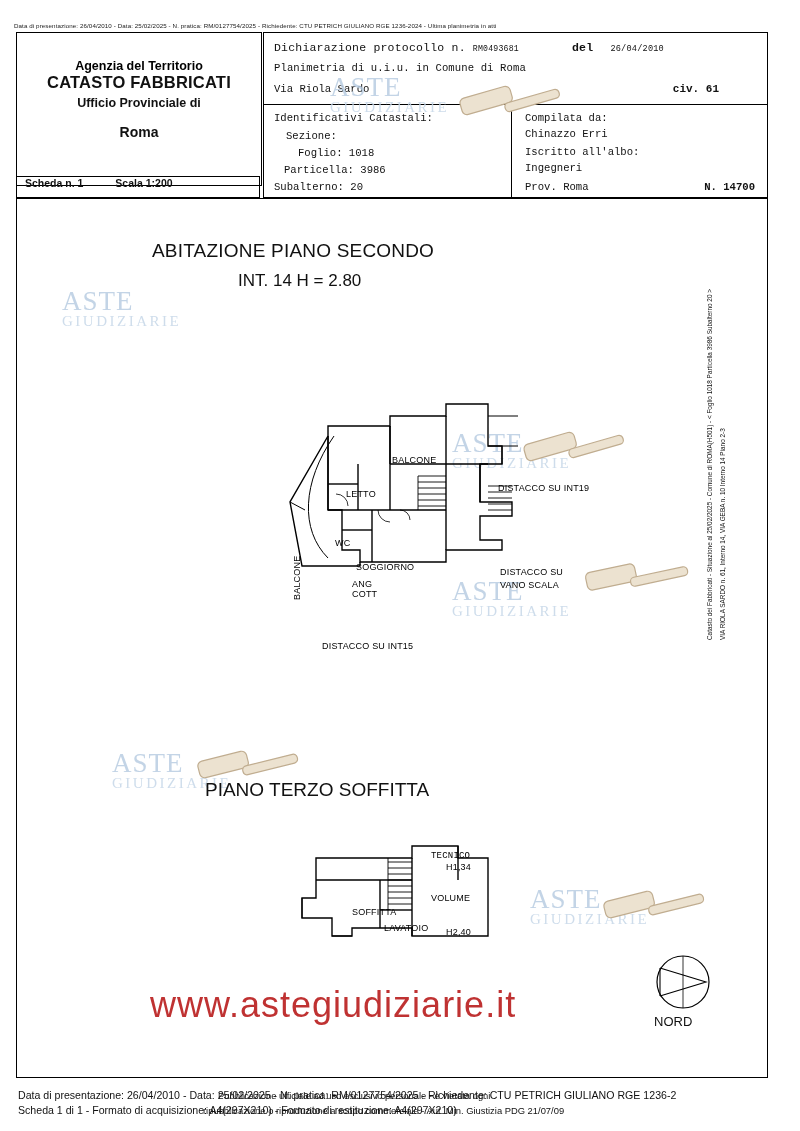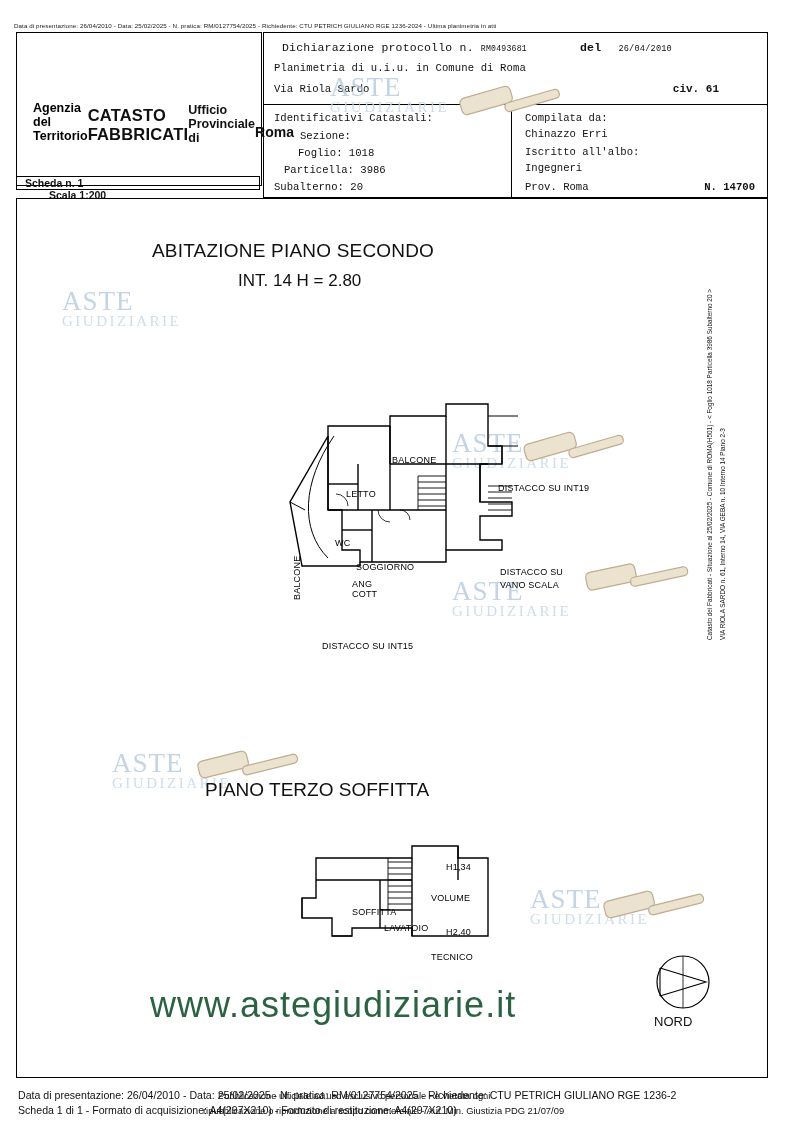--- a/index.html
+++ b/index.html
@@ -15,58 +15,57 @@
     font-size:6.2px;letter-spacing:.1px;color:#1a1a1a;white-space:nowrap;
     font-family:"Liberation Sans", sans-serif;
   }
 
   
   .hdr-left{
     position:absolute;left:16px;top:32px;width:244px;height:152px;
     border:1.2px solid #000;background:transparent;
   }
   .hdr-left-inner{
-    position:absolute;left:16px;top:0;width:244px;height:152px;
-    display:flex;flex-direction:row;align-items:center;justify-content:flex-start;
+    position:absolute;left:0;top:0;width:244px;height:152px;
+    display:flex;flex-direction:column;align-items:center;justify-content:flex-start;
     padding-top:26px;box-sizing:border-box;
   }
   .agency{font-size:12.5px;font-weight:bold;color:#000;}
-  .catasto{font-size:16.5px;font-weight:bold;margin-top:5px;letter-spacing:.2px;}
+  .catasto{font-size:16.5px;font-weight:bold;letter-spacing:.2px;}
   .ufficio{font-size:12.5px;font-weight:bold;margin-top:4px;}
-  .roma{font-size:14px;font-weight:bold;margin-top:20px;}
+  .roma{font-size:14px;font-weight:bold;margin-top:14px;}
 
   .scheda-bar{
-    position:absolute;left:16px;top:176px;width:244px;height:14px;
+    position:absolute;left:16px;top:176px;width:244px;height:22px;
     border:1.2px solid #000;box-sizing:border-box;
     display:flex;align-items:flex-start;font-size:10.5px;font-weight:bold;
     font-family:"Liberation Sans", sans-serif;
-    flex-direction:column;
   }
   .scheda-bar .a{margin-left:8px;}
   .scheda-bar .b{margin-left:32px;}
 
   .hdr-right{
     position:absolute;left:263px;top:32px;width:505px;height:166px;
     border:1.2px solid #000;box-sizing:border-box;
   }
   .hr-row1{position:absolute;left:0;top:0;width:503px;height:72px;border-bottom:1.2px solid #000;box-sizing:border-box;}
   .hr-bot-left{position:absolute;left:0;top:72px;width:248px;height:92px;border-right:1.2px solid #000;box-sizing:border-box;}
   .hr-bot-right{position:absolute;left:249px;top:72px;width:254px;height:92px;box-sizing:border-box;}
 
   .mono{font-family:"Liberation Mono", monospace;}
-  .l1{position:absolute;left:18px;top:8px;font-size:11.5px;letter-spacing:.2px;}
+  .l1{position:absolute;left:10px;top:8px;font-size:11.5px;letter-spacing:.2px;}
   .l1 .sm{font-size:8.2px;}
   .l1 .del{margin-left:46px;font-size:11.5px;font-weight:bold;}
   .l1 .delv{margin-left:10px;font-size:8.6px;}
   .l2{position:absolute;left:10px;top:29px;font-size:10.6px;letter-spacing:.1px;}
   .l3{position:absolute;left:10px;top:50px;font-size:10.6px;}
   .civ{position:absolute;right:48px;top:50px;font-size:11px;font-weight:bold;}
 
   .bl1{position:absolute;left:10px;top:7px;font-size:10.6px;}
-  .bl2{position:absolute;left:36px;top:25px;font-size:10.6px;}
+  .bl2{position:absolute;left:22px;top:25px;font-size:10.6px;}
   .bl3{position:absolute;left:34px;top:42px;font-size:10.6px;}
   .bl4{position:absolute;left:20px;top:59px;font-size:10.6px;}
   .bl5{position:absolute;left:10px;top:76px;font-size:10.6px;}
 
   .br1{position:absolute;left:12px;top:7px;font-size:10.6px;}
   .br2{position:absolute;left:12px;top:23px;font-size:10.6px;}
   .br3{position:absolute;left:12px;top:41px;font-size:10.6px;}
   .br4{position:absolute;left:12px;top:57px;font-size:10.6px;}
   .br5{position:absolute;left:12px;top:76px;font-size:10.6px;}
   .br6{position:absolute;right:12px;top:76px;font-size:10.6px;font-weight:bold;}
@@ -95,21 +94,21 @@
 
   
   .lab{position:absolute;font-size:9px;color:#000;letter-spacing:.2px;}
   .lab.v{transform:rotate(-90deg);transform-origin:0 0;}
 
   
   .wm{position:absolute;color:#c8d6e8;opacity:.85;pointer-events:none;user-select:none;font-family:Liberation Serif, serif;}
   .wm .a{font-size:27px;letter-spacing:1px;color:#b9cde2;font-weight:normal;}
   .wm .g{font-size:15px;letter-spacing:2.5px;color:#c6d7e8;margin-top:-4px;}
   .wm-big{
-    position:absolute;left:150px;top:984px;font-size:36px;color:#14532d;
+    position:absolute;left:150px;top:984px;font-size:36px;color:#b91c1c;
     letter-spacing:1px;white-space:nowrap;opacity:.9;
   }
   .gavel{position:absolute;pointer-events:none;}
 
   
   .footer{
     position:absolute;left:18px;top:1088px;width:770px;
     font-size:10.6px;color:#111;line-height:15px;
   }
   .footer .l{display:block;white-space:nowrap;}
@@ -326,21 +325,21 @@
           <path d="M96 68 L120 68"></path>
         <path d="M96 22 L96 74"></path>
       </g>
       <path d="M40 100 L60 100" stroke-width="1"></path>
       <path d="M10 62 L10 82" stroke-width="1"></path>
     </g>
   </svg>
 
   <div class="lab" style="left:352px;top:895px;margin-top:12px;">SOFFITTA</div>
   <div class="lab" style="left:431px;top:893px;">VOLUME</div>
-  <div class="lab" style="left:431px;top:952px;">TECNICO</div>
+  <div class="lab" style="left:431px;top:851px;font-family:Liberation Mono, monospace;">TECNICO</div>
   <div class="lab" style="left:384px;top:923px;">LAVATOIO</div>
   <div class="lab" style="left:446px;top:862px;">H1,34</div>
   <div class="lab" style="left:446px;top:927px;">H2,40</div>
 
   <svg style="position:absolute;left:650px;top:952px;" width="66" height="60" viewBox="0 0 66 60">
     <circle cx="33" cy="30" r="26" fill="none" stroke="#000" stroke-width="1.2"></circle>
     <path d="M10 16 L56 30 L10 44" fill="none" stroke="#000" stroke-width="1.1"></path>
     <path d="M10 16 L10 44" fill="none" stroke="#000" stroke-width="1.1"></path>
     <path d="M33 4 L33 56" stroke="#000" stroke-width="0.8"></path>
   </svg>

